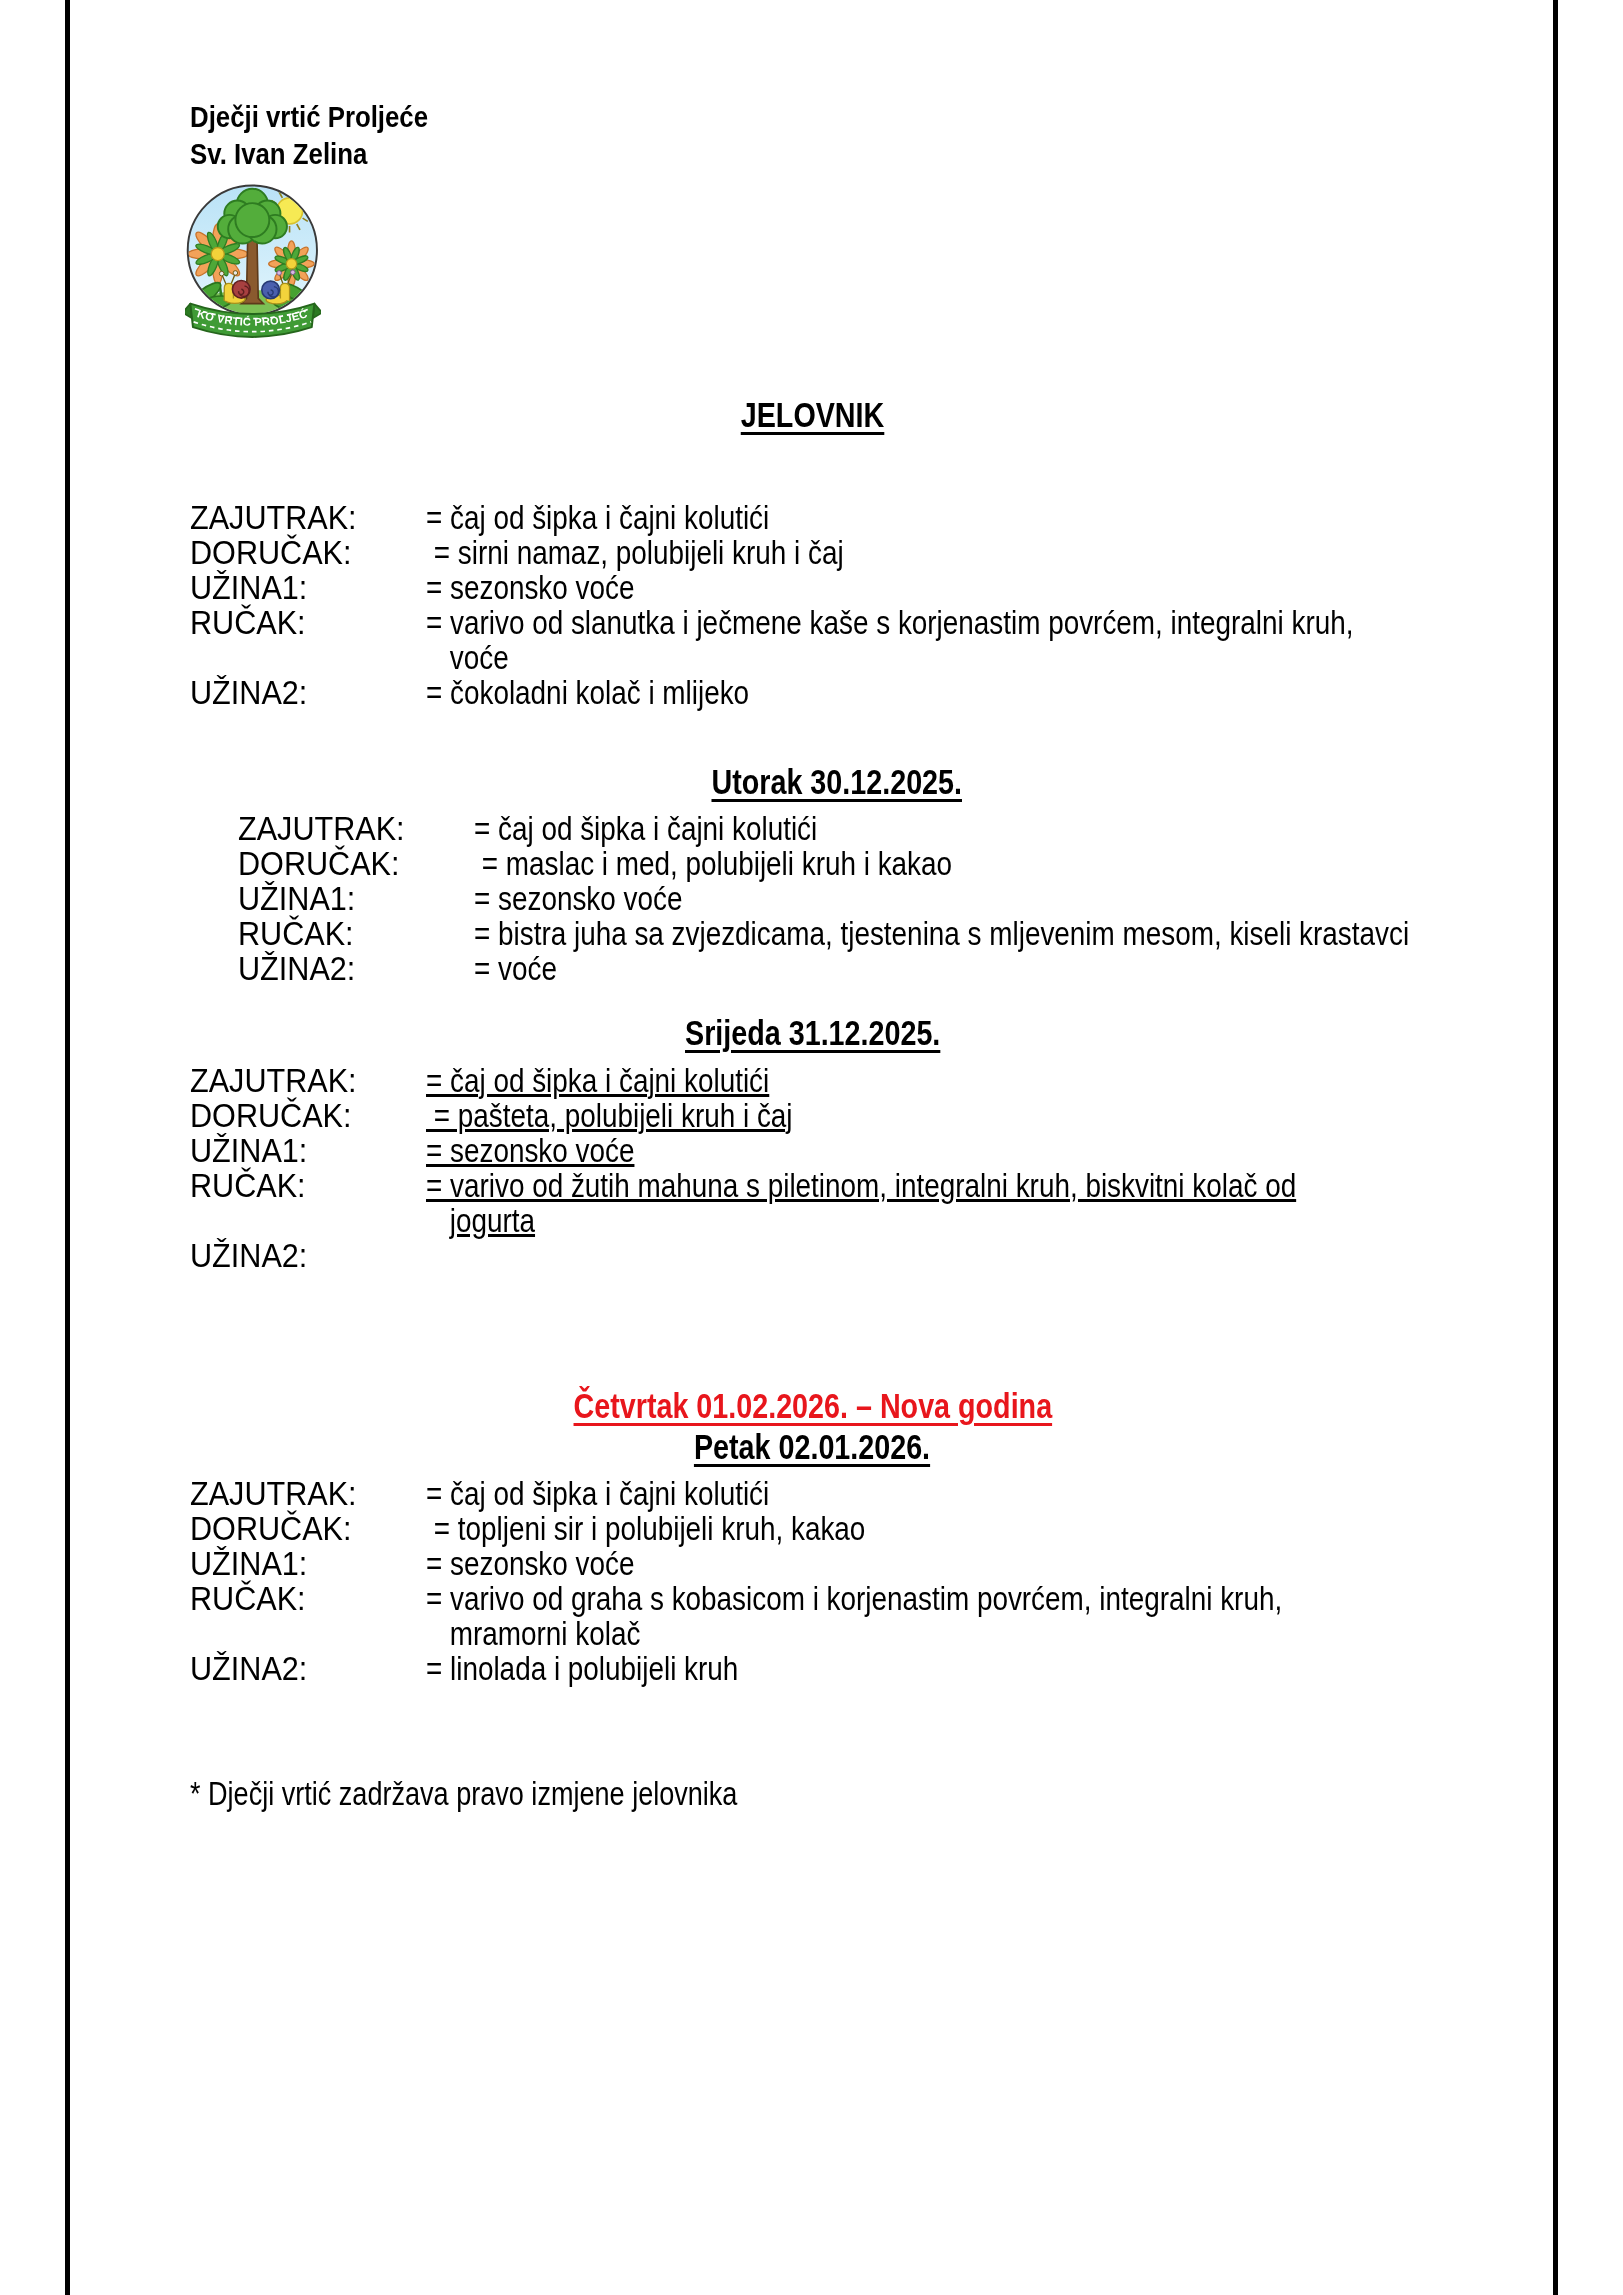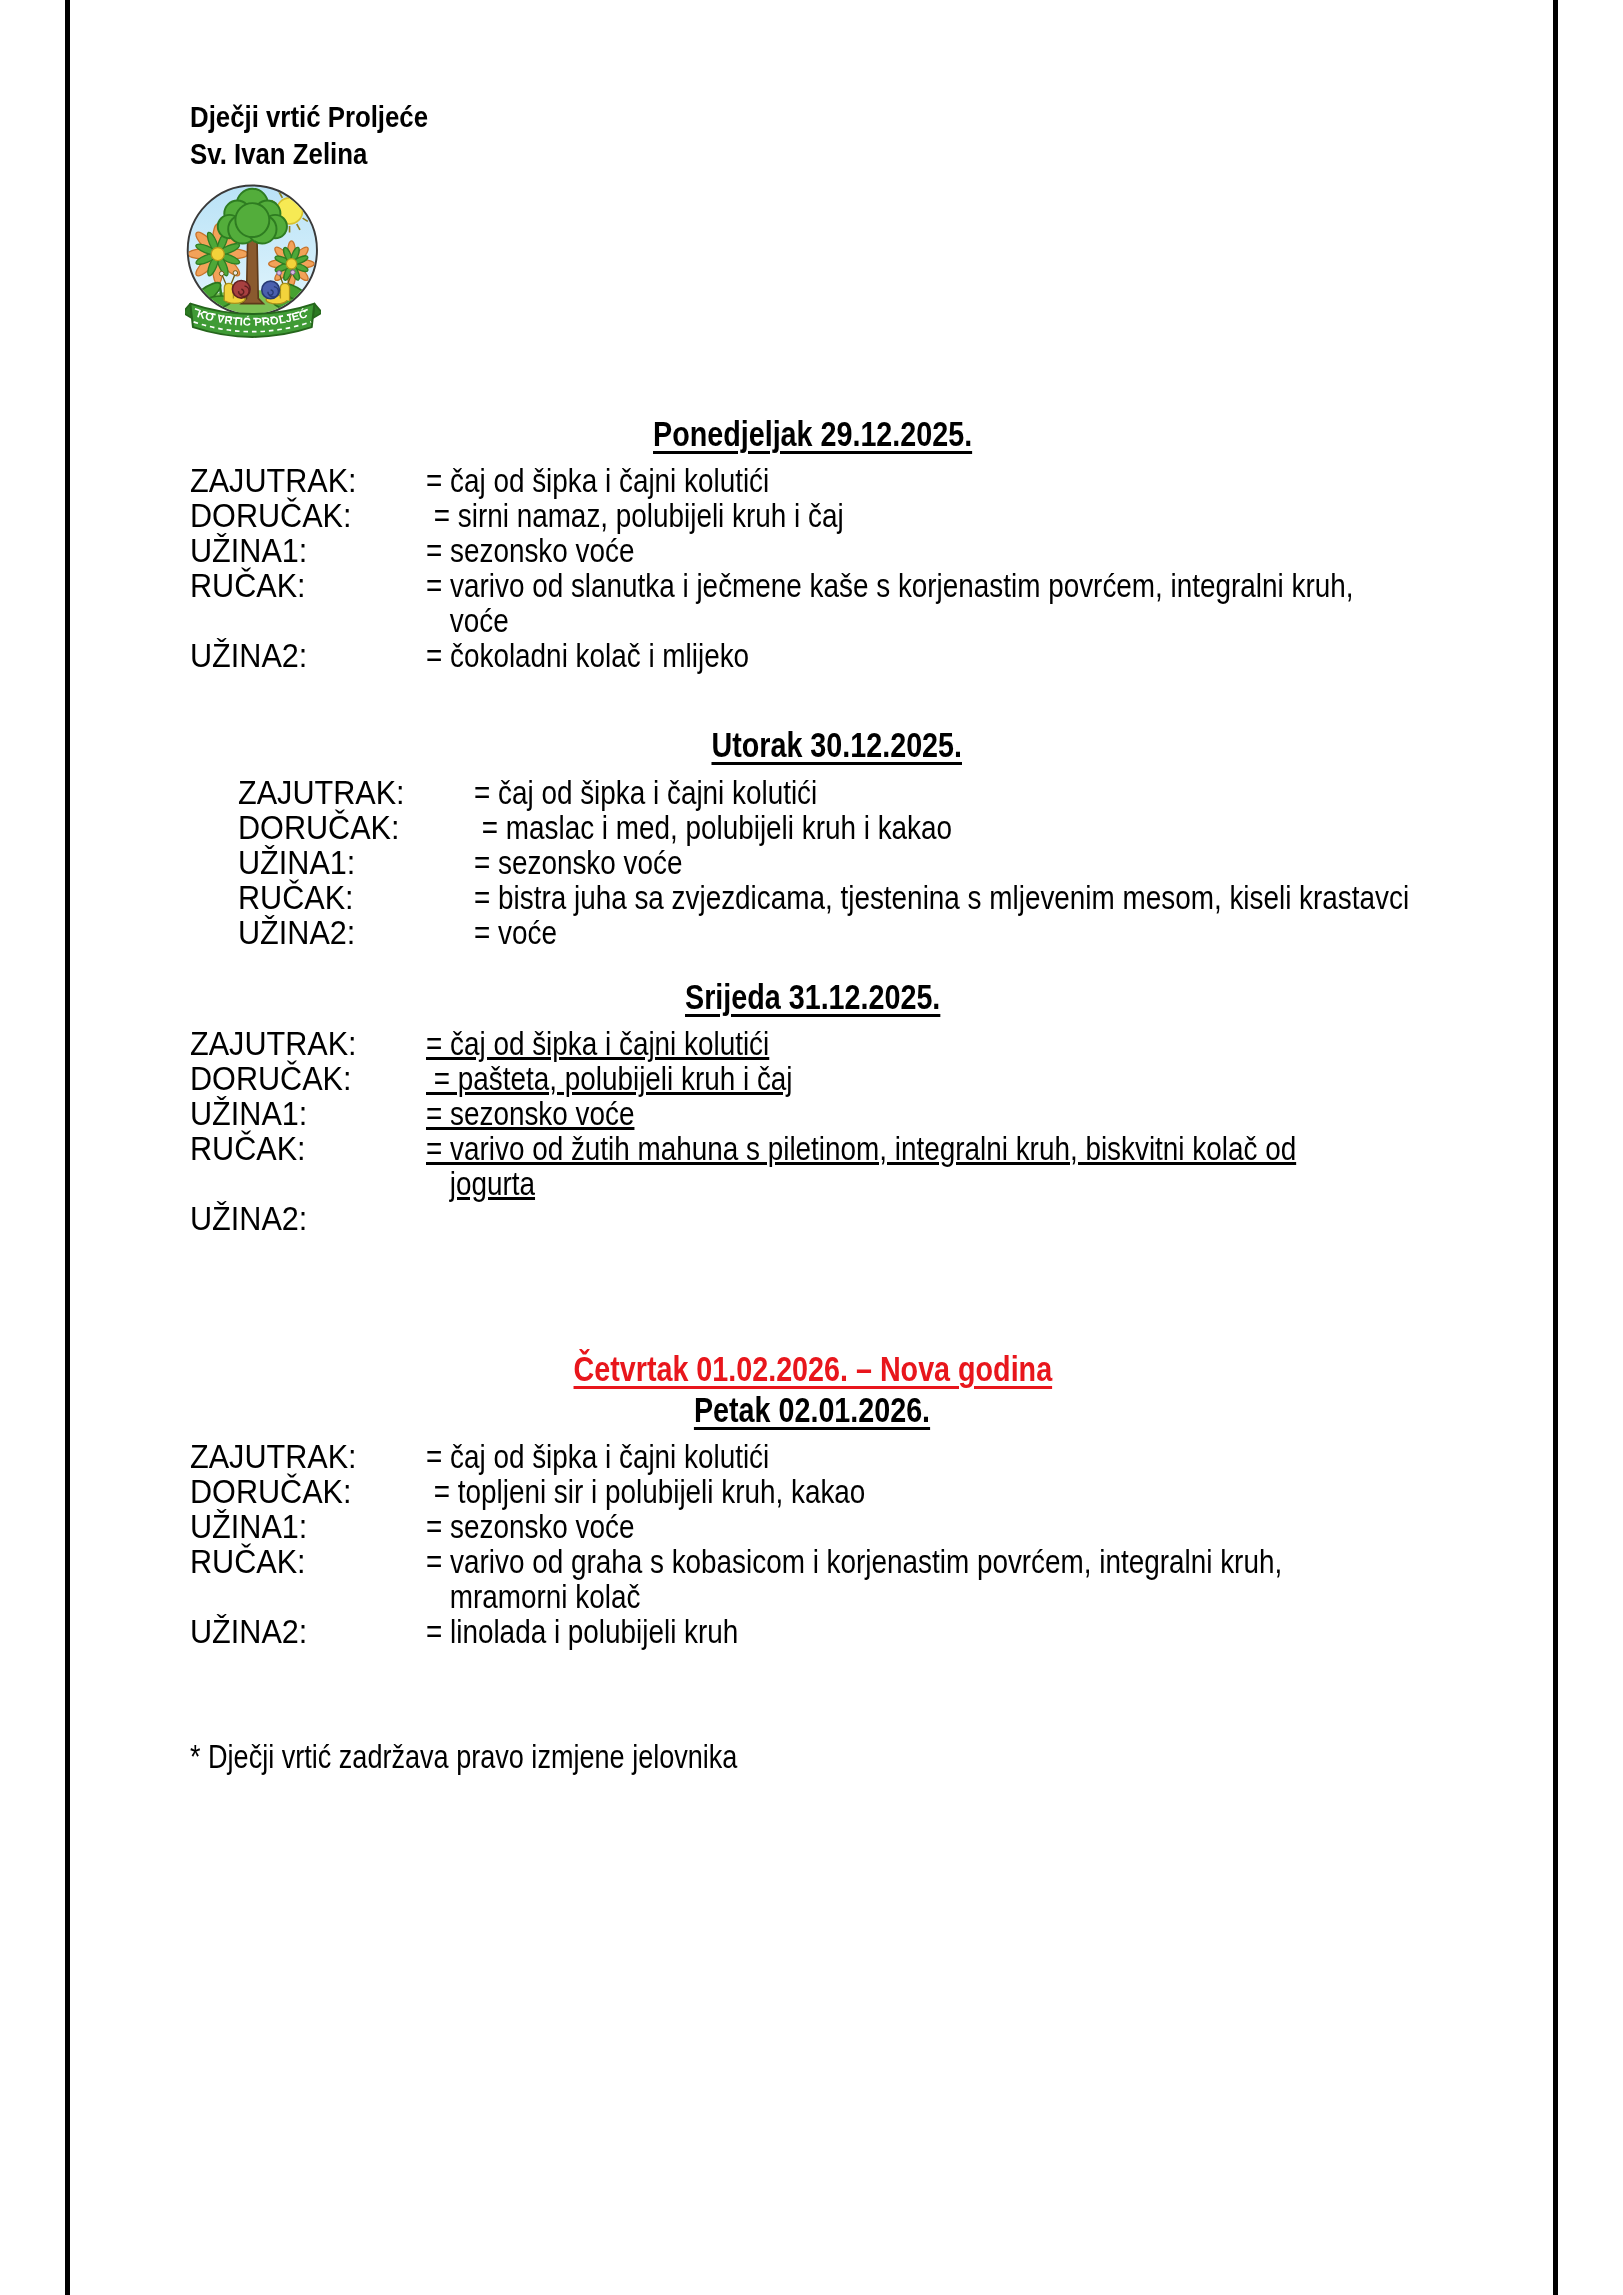--- a/index.html
+++ b/index.html
@@ -198,23 +198,25 @@
           <path d="M8,194 Q103,226 198,194 L194,230 Q103,260 12,230 Z" fill="#3f9b35" stroke="#25661c" stroke-width="3" stroke-linejoin="round"></path>
           <path d="M15,202 Q103,232 191,202" fill="none" stroke="#ffffff" stroke-width="2.5" stroke-dasharray="7 6"></path>
           <path d="M13,222 Q103,252 193,222" fill="none" stroke="#ffffff" stroke-width="2.5" stroke-dasharray="7 6"></path>
           <text font-family="Liberation Sans, sans-serif" font-size="17" font-weight="bold" fill="#ffffff" letter-spacing="0.5">
             <textPath href="#arcT" startOffset="50%" text-anchor="middle">EKO VRTIĆ PROLJEĆE</textPath>
           </text>
         </g>
       </svg>
     </div>
 
+    <div class="jelovnik-row ctr">
+      <span class="cscale">JELOVNIK</span>
+    </div>
 
     <section class="day day1">
-      <div class="day-title-row ctr"><span class="cscale">Ponedjeljak 29.12.2025.</span></div>
       <div class="mrow">
         <div class="mlabel"><span class="cond">ZAJUTRAK:</span></div>
         <div class="mvalue">
             <div class="vline">= čaj od šipka i čajni kolutići</div>
             <div class="vline wrap2"></div>
           </div>
       </div>
       <div class="mrow">
         <div class="mlabel"><span class="cond">DORUČAK:</span></div>
         <div class="mvalue">

